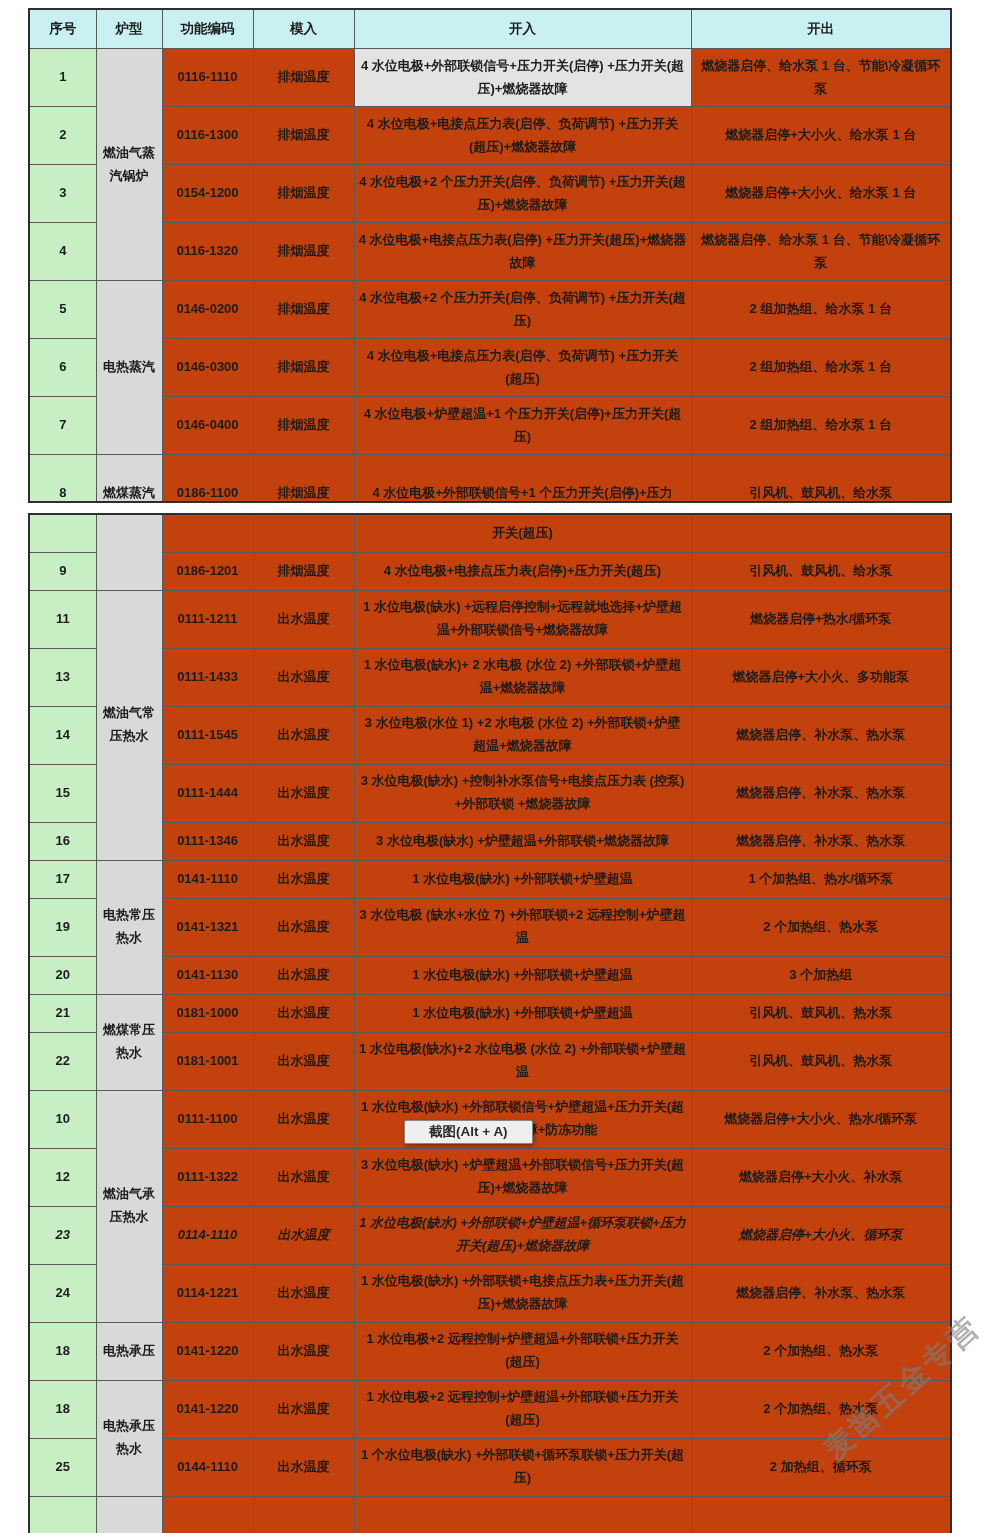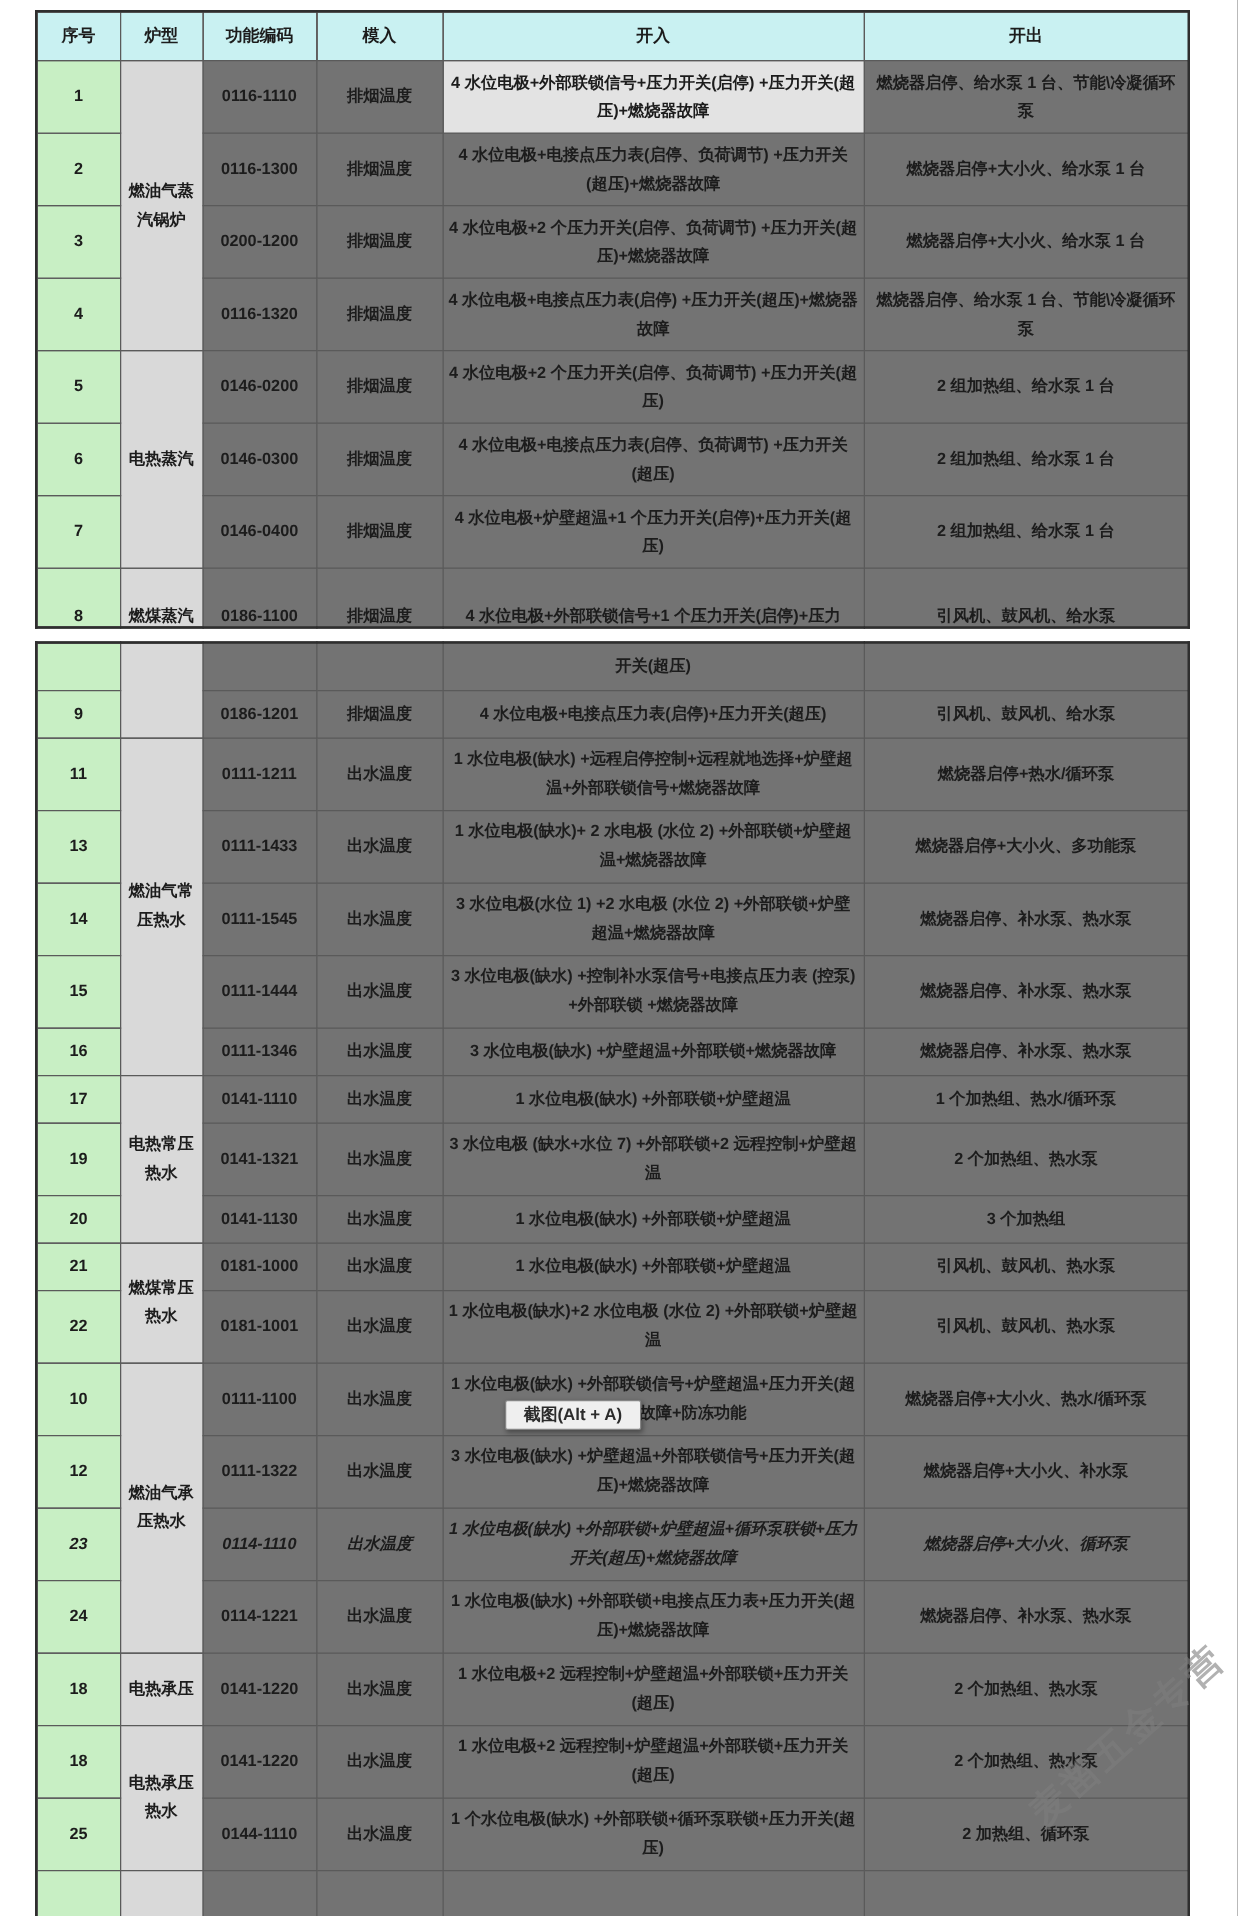--- a/index.html
+++ b/index.html
@@ -4,21 +4,21 @@
 <style>
   html,body{margin:0;padding:0;}
   body{
     width:990px;height:1533px;overflow:hidden;position:relative;
     background:#ffffff;
     font-family:"Liberation Sans",sans-serif;
     color:#1c1c1c;
   }
   table{
     border-collapse:collapse;table-layout:fixed;
-    position:absolute;left:28px;width:924px;background:#737373;
+    position:absolute;left:28px;width:924px;background:#c2410c;
     border:2px solid var(--border-dark);
   }
   #t1{top:8px;}
   #t2{top:513px;}
   th,td{
     border:1px solid var(--border);
     font-size:13px;font-weight:600;line-height:1.75;
     text-align:center;vertical-align:middle;
     padding:1px 4px;overflow:hidden;
     word-break:break-all;
@@ -26,21 +26,21 @@
   th{background:var(--c-header);height:36px;font-size:13.5px;font-weight:700;}
   td.seq{background:var(--c-seq);}
   td.furnace{background:var(--c-furnace);}
   td.hl{background:var(--c-hl);}
   tr.clipped td{vertical-align:bottom;line-height:1.15;padding-bottom:0;}
   .tooltip{
     position:absolute;left:404px;top:1120px;z-index:30;
     background:#efefef;border:1px solid #858585;border-radius:2px;
     box-shadow:1px 2px 4px rgba(0,0,0,.35);
     font-size:13.5px;font-weight:600;color:#2b2b2b;
-    padding:2px 14px;white-space:nowrap;
+    padding:2px 24px;white-space:nowrap;
   }
   .watermark{
     position:absolute;left:772px;top:1368px;width:260px;z-index:20;
     transform:rotate(-42deg);
     font-size:30px;font-weight:600;letter-spacing:3px;
     color:#7e7e7e;opacity:.6;white-space:nowrap;
     pointer-events:none;text-align:center;
   }
 </style>
 </head>
@@ -76,21 +76,21 @@
       </tr>
       <tr style="height: 58px;">
         <td class="seq">2</td>
         <td>0116-1300</td>
         <td>排烟温度</td>
         <td>4 水位电极+电接点压力表(启停、负荷调节) +压力开关(超压)+燃烧器故障</td>
         <td>燃烧器启停+大小火、给水泵 1 台</td>
       </tr>
       <tr style="height: 58px;">
         <td class="seq">3</td>
-        <td>0200-1200</td>
+        <td>0154-1200</td>
         <td>排烟温度</td>
         <td>4 水位电极+2 个压力开关(启停、负荷调节) +压力开关(超压)+燃烧器故障</td>
         <td>燃烧器启停+大小火、给水泵 1 台</td>
       </tr>
       <tr style="height: 58px;">
         <td class="seq">4</td>
         <td>0116-1320</td>
         <td>排烟温度</td>
         <td>4 水位电极+电接点压力表(启停) +压力开关(超压)+燃烧器故障</td>
         <td>燃烧器启停、给水泵 1 台、节能\冷凝循环泵</td>

